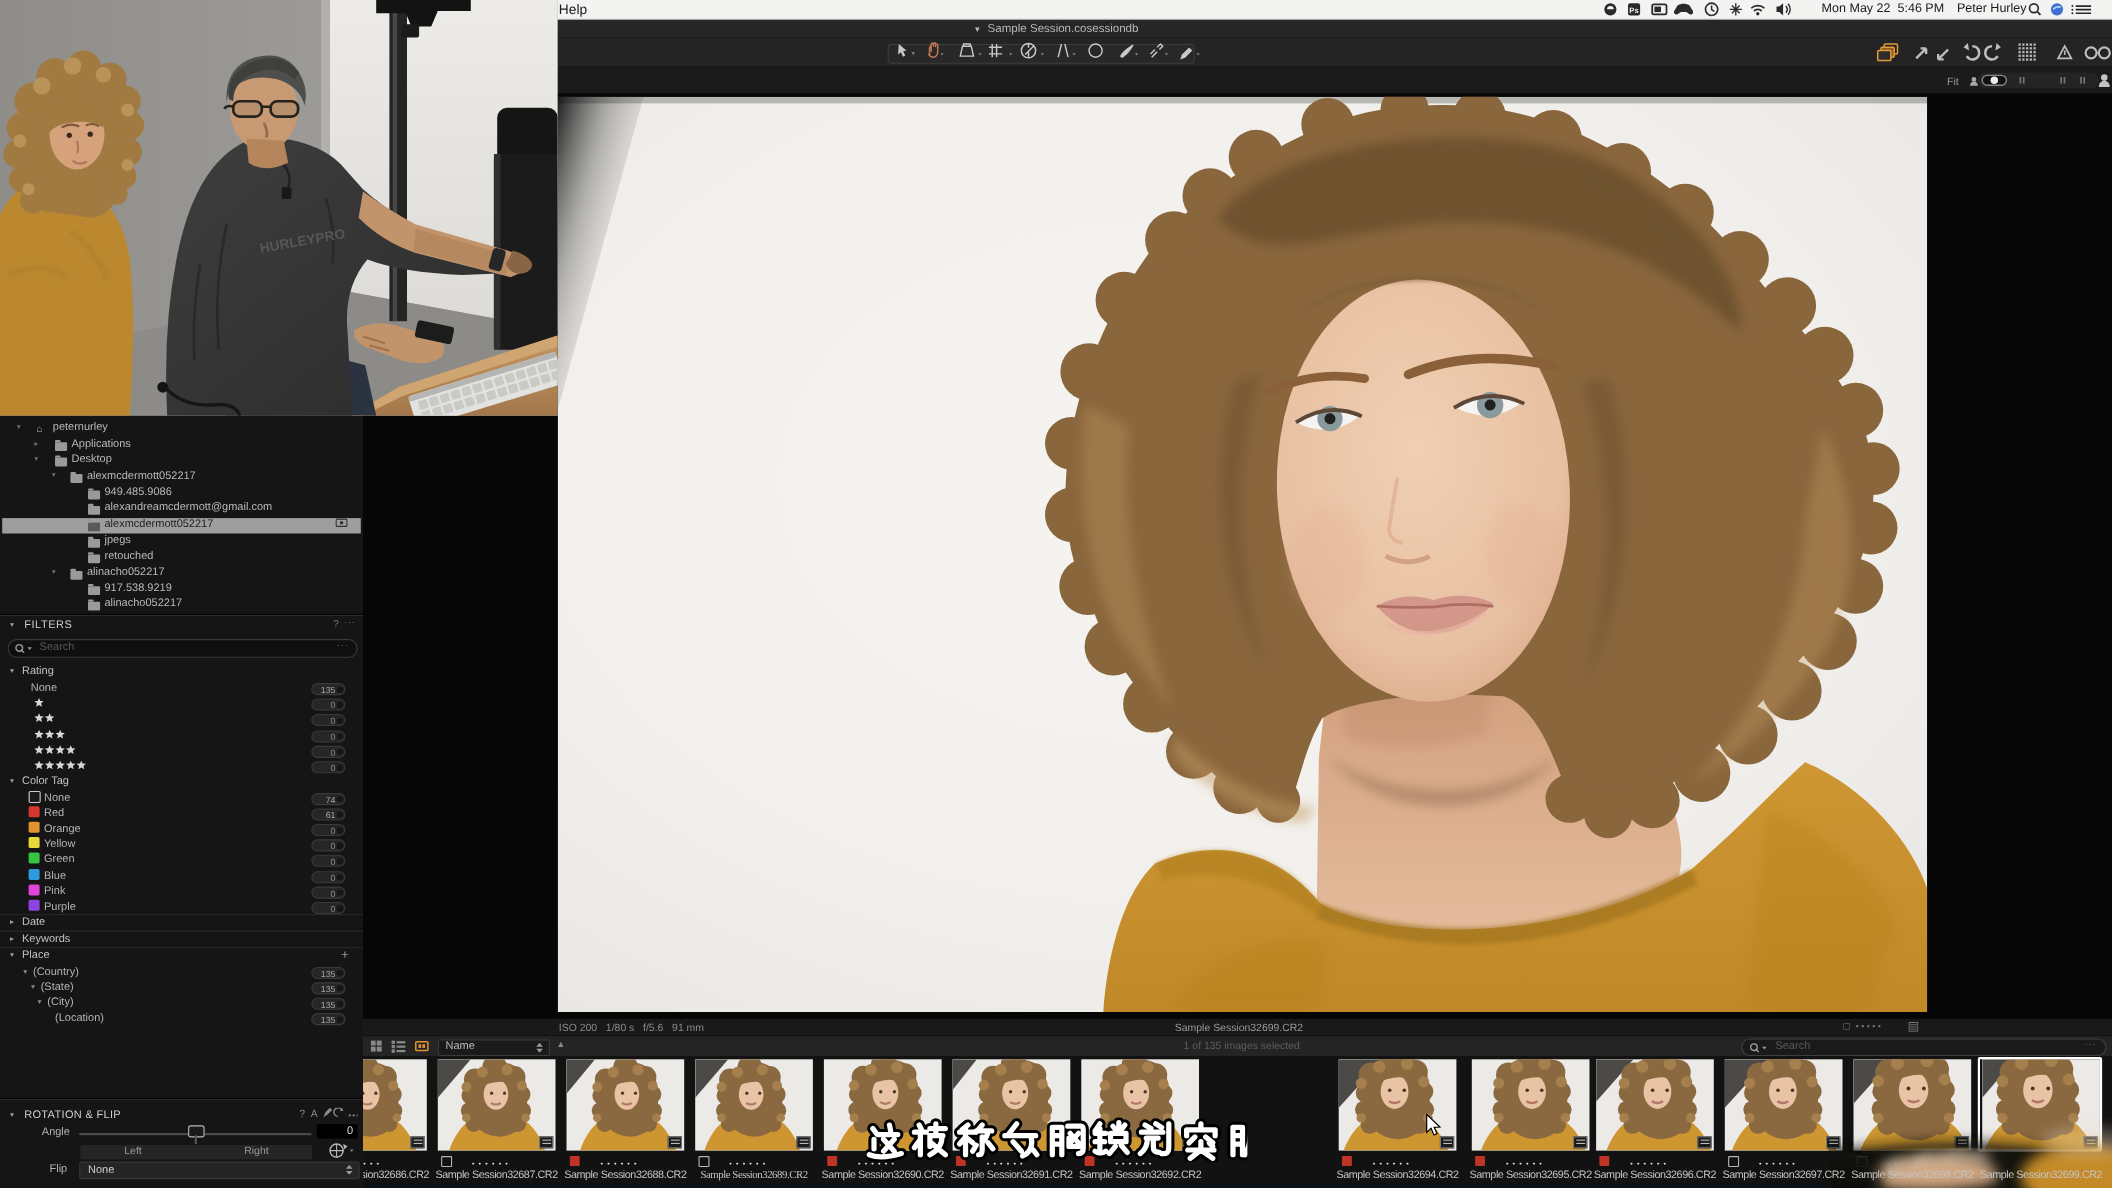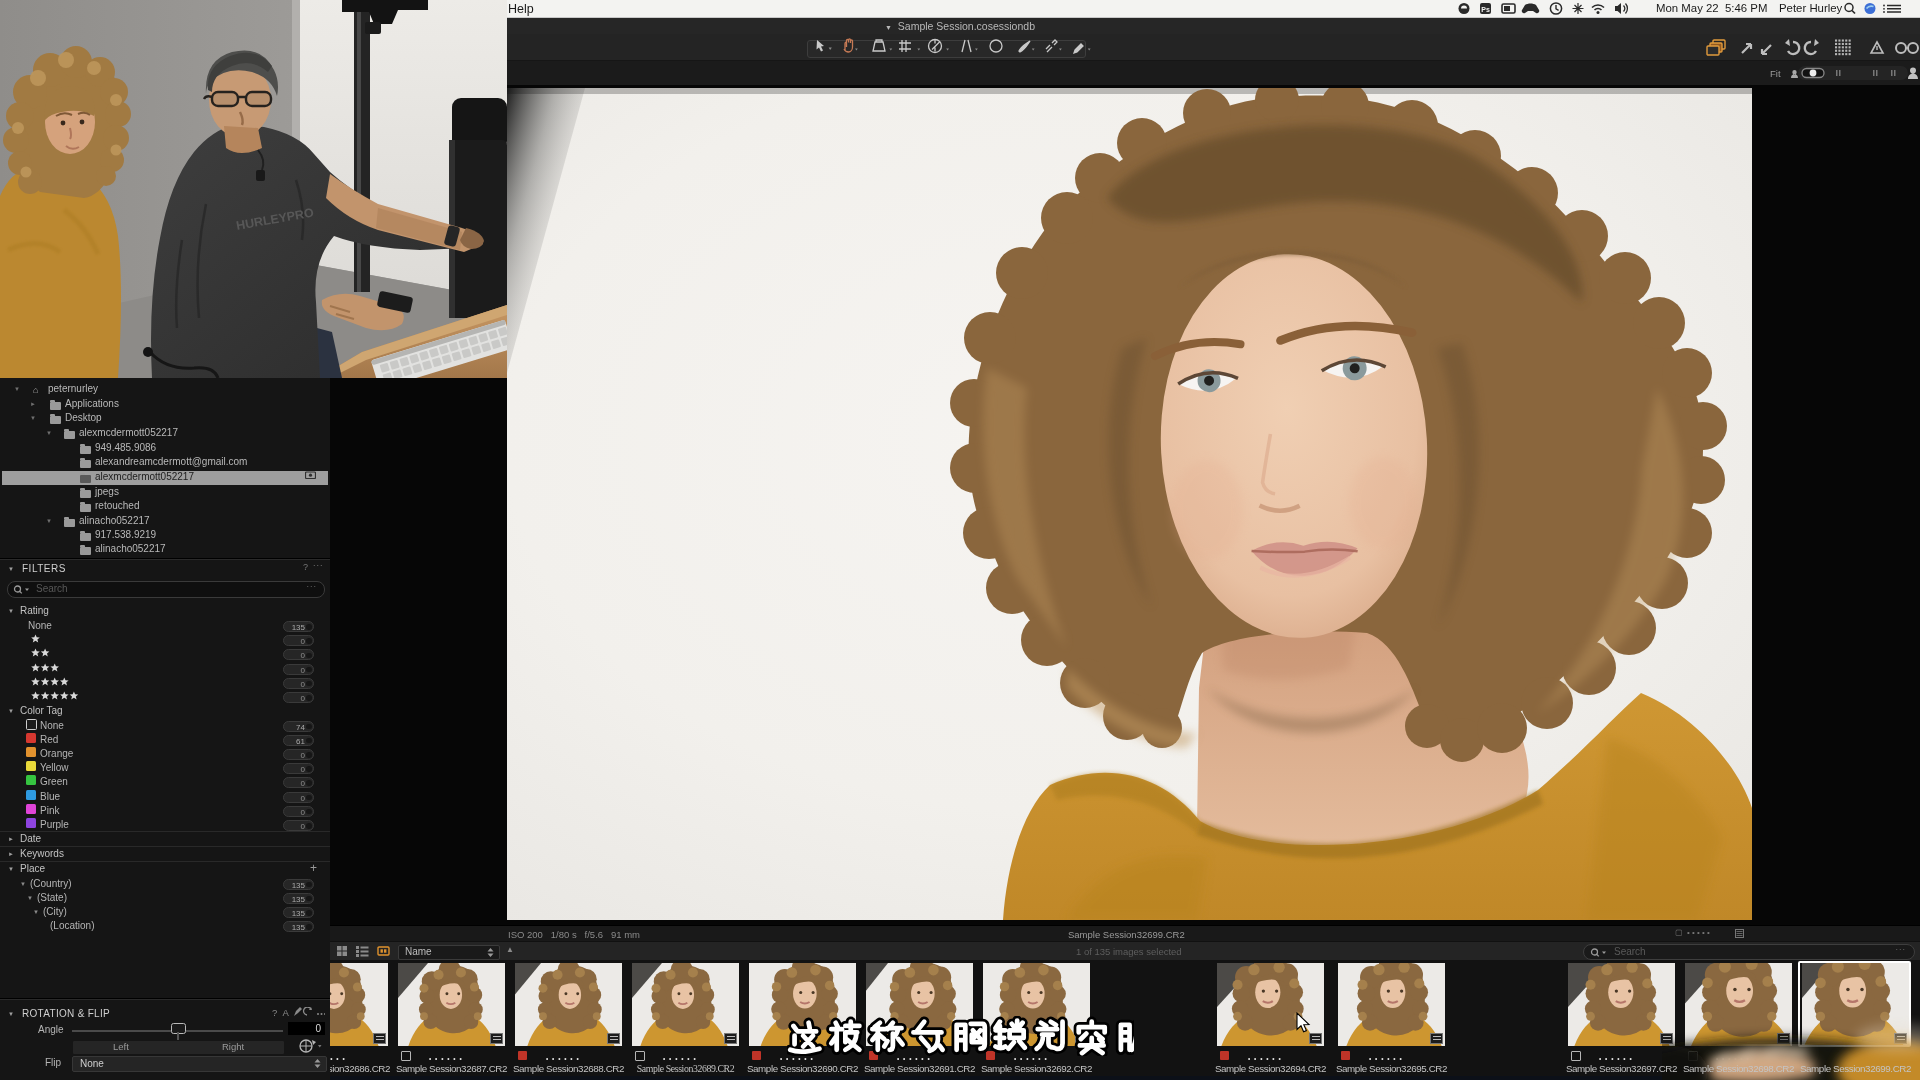--- a/index.html
+++ b/index.html
@@ -737,20 +737,41 @@
             <div style="margin:2px 1.5px;height:1.2px;background:#bbb;"></div>
             <div style="margin:2px 1.5px;height:1.2px;background:#bbb;"></div>
           </div>
         </div>
         <div class="mrow" style="left:0;width:117px;">
           <div class="rflag" style="left:8px;"></div>
           <div class="dots" style="left:36px;">••••••</div>
         </div>
         <div class="fname" style="left:0px;">Sample Session32695.CR2</div>
       </div>
+<div class="abs" style="left:1116px;top:0;width:117px;height:120px;">
+        <div class="cellimg" style="left:5px;width:107px;height:83px;overflow:hidden;">
+          <svg class="abs" style="left:0;top:0" width="107" height="83">
+            <polygon points="0,0 34,0 0,38.6" fill="#4c4a47"></polygon>
+          </svg>
+          <svg class="abs" style="left:0;top:0" width="107" height="83" viewBox="0 0 107 83">
+            <g transform="translate(-11.0,-13.5) scale(1.26)">
+              <use href="#thumbp"></use>
+            </g>
+          </svg>
+          <div class="abs" style="right:2px;bottom:2px;width:11px;height:9px;background:#1c1c1c;border:1px solid #777;">
+            <div style="margin:2px 1.5px;height:1.2px;background:#bbb;"></div>
+            <div style="margin:2px 1.5px;height:1.2px;background:#bbb;"></div>
+          </div>
+        </div>
+        <div class="mrow" style="left:0;width:117px;">
+          <div class="rflag" style="left:8px;"></div>
+          <div class="dots" style="left:36px;">••••••</div>
+        </div>
+        <div class="fname" style="left:0px;">Sample Session32696.CR2</div>
+      </div>
 <div class="abs" style="left:1233px;top:0;width:117px;height:120px;">
         <div class="cellimg" style="left:5px;width:107px;height:83px;overflow:hidden;">
           <svg class="abs" style="left:0;top:0" width="107" height="83">
             <polygon points="0,0 40,0 0,44.0" fill="#4c4a47"></polygon>
           </svg>
           <svg class="abs" style="left:0;top:0" width="107" height="83" viewBox="0 0 107 83">
             <g transform="translate(-14.0,-13.5) scale(1.26)">
               <use href="#thumbp"></use>
             </g>
           </svg>

